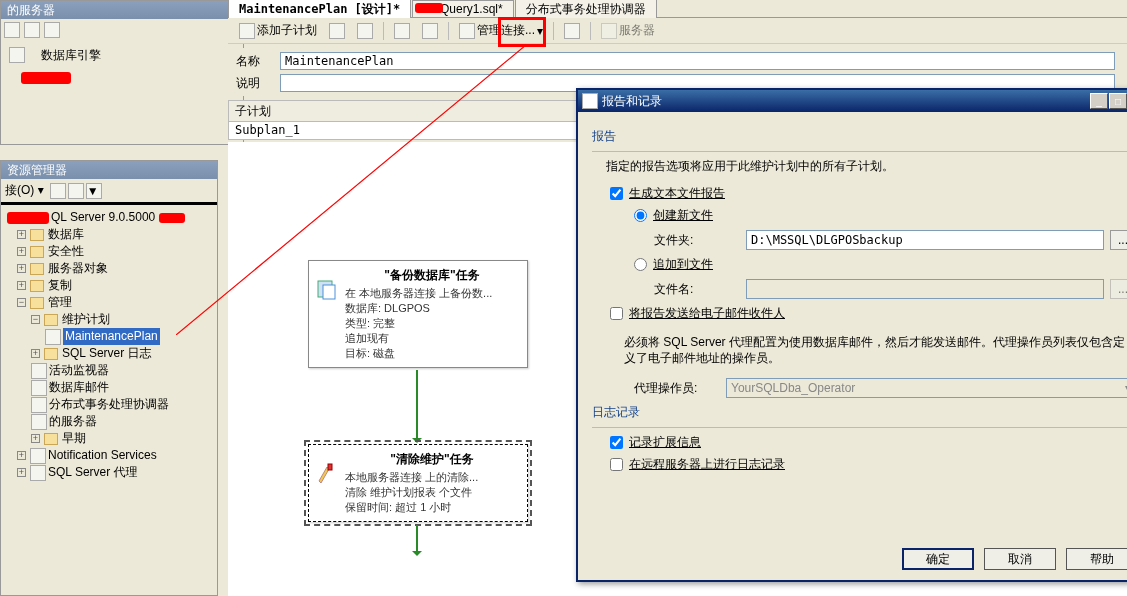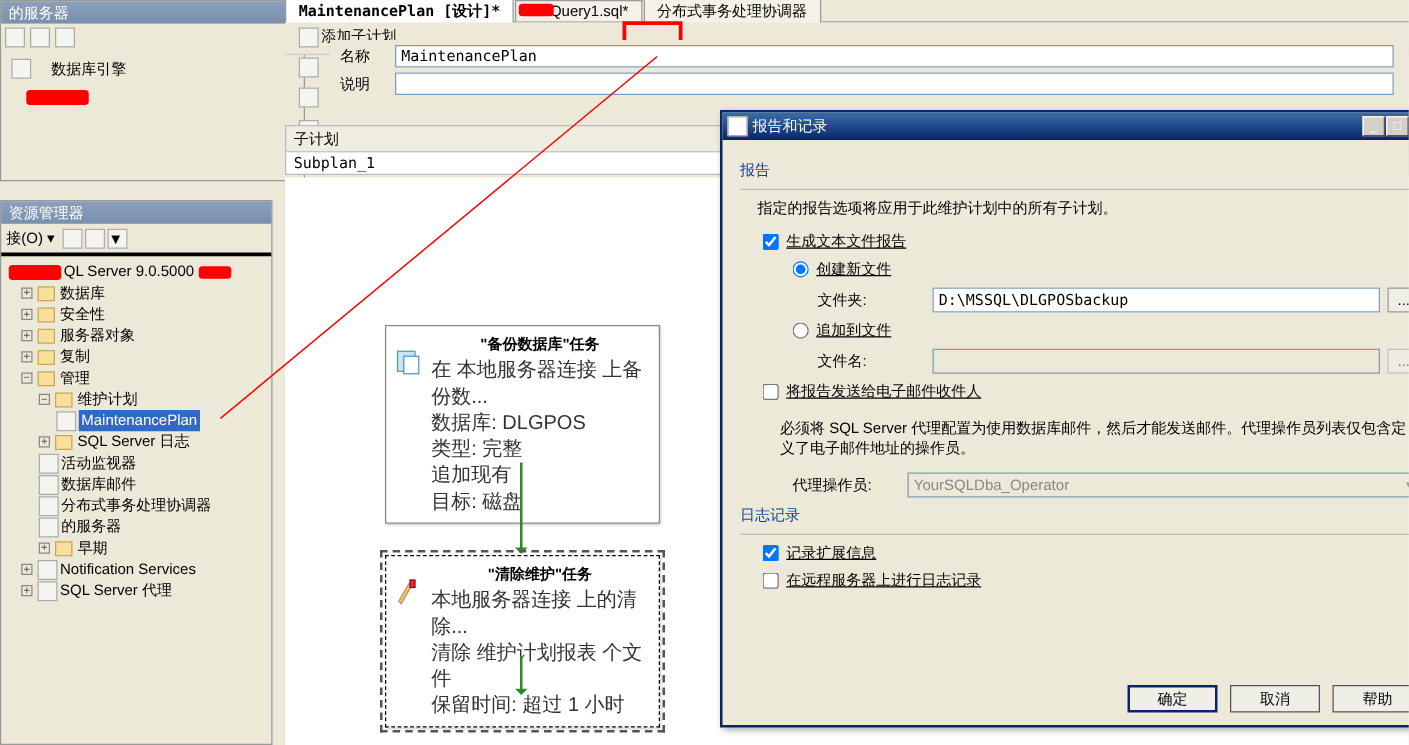--- a/index.html
+++ b/index.html
@@ -22,43 +22,43 @@
 .indent2 { padding-left: 28px; }
 .indent3 { padding-left: 42px; }
 .box { width:9px; height:9px; border:1px solid #888; display:inline-flex; align-items:center; justify-content:center; font-size:9px; line-height:7px; color:#555; margin-right:2px;}
 .folder { width:14px; height:12px; background:#f7e09b; border:1px solid #c9a756; display:inline-block; margin-right:2px;}
 .sel { background:#316ac5; color:#fff; padding:0 2px; }
 
 
 .tabs { position:absolute; left:228px; top:0; right:0; height:18px; display:flex; background:#ece9d8; border-bottom:1px solid #999;align-items:center; }
 .tab { padding:1px 10px; border:1px solid #999; border-bottom:none; background:#f4f2e8; margin-right:1px; font-family: monospace; }
 .tab.active { background:#fff; font-weight:bold; }
-.main-toolbar { position:absolute; left:228px; top:18px; right:0; height:26px; background:#ece9d8; border-bottom:1px solid #ccc; display:flex; align-items:flex-start; padding:0 6px; gap:2px;flex-direction:column;}
+.main-toolbar { position:absolute; left:228px; top:18px; right:0; height:26px; background:#ece9d8; border-bottom:1px solid #ccc; display:flex; align-items:center; padding:0 6px; gap:2px;}
 .tb-btn { padding:2px 4px; display:flex; align-items:center; gap:2px; border:1px solid transparent; }
 .divider { width:1px; height:18px; background:#bbb; margin:0 3px; }
 .redbox { position:absolute; left:498px; top:17px; width:48px; height:30px; border:3px solid red; }
 
-.props { position:absolute; left:228px; top:32px; right:0; background:#ece9d8; padding:2px 4px;margin-left:36px; }
+.props { position:absolute; left:228px; top:48px; right:0; background:#ece9d8; padding:2px 4px; }
 .prop-row { display:flex; align-items:center; height:22px; }
 .prop-label { width:48px; padding-left:4px; }
 .prop-input { flex:1; border:1px solid #7f9db9; background:#fff; height:18px; padding:0 4px; font-family:monospace; margin-right:8px; }
 
 .subplan-head { position:absolute; left:228px; top:100px; right:0; height:22px; background:#efece0; border:1px solid #bbb; display:flex; }
 .subplan-head > div { flex:1; padding:2px 6px; border-right:1px solid #ccc; }
 .subplan-row { position:absolute; left:228px; top:122px; right:0; height:18px; background:#fff; border:1px solid #bbb; border-top:none; display:flex; }
 .subplan-row > div { flex:1; padding:1px 6px; border-right:1px solid #eee; font-family:monospace; }
 
 .canvas { position:absolute; left:228px; top:142px; right:0; bottom:0; background:#fff; }
 
 
 .task { position:absolute; width:220px; border:1px solid #888; background:#fff; box-shadow:1px 1px 2px rgba(0,0,0,.2); padding:6px 8px 6px 36px; }
 .task.selected { border:1px dashed #000; outline:2px dashed #555; outline-offset:2px;}
 .task .ticon { position:absolute; left:6px; top:16px; width:24px; height:24px; }
 .task b { display:block; margin-bottom:2px; text-align:center; padding-left: -28px; }
-.task-line { font-size:16px; color:#333; }
+.task-line { font-size:11px; color:#333; }
 .arrow { position:absolute; left:416px; top:370px; width:2px; height:72px; background:#2a8a2a; }
 .arrow::after { content:""; position:absolute; bottom:-6px; left:-4px; border:5px solid transparent; border-top-color:#2a8a2a; }
 .arrow2 { position:absolute; left:416px; top:525px; width:2px; height:30px; background:#2a8a2a; }
 .arrow2::after { content:""; position:absolute; bottom:-6px; left:-4px; border:5px solid transparent; border-top-color:#2a8a2a; }
 
 
 .dialog { position:absolute; left:576px; top:88px; width:576px; height:494px; background:#ece9d8; border:2px solid #0a246a; box-shadow:2px 2px 6px rgba(0,0,0,.4);}
 .dialog-title { background:linear-gradient(#3a6ea5,#0a246a); color:#fff; height:22px; display:flex; align-items:center; padding:0 4px; justify-content:space-between; }
 .dlg-title-left { display:flex; align-items:center; gap:4px; }
 .win-btns { display:flex; gap:1px; }

